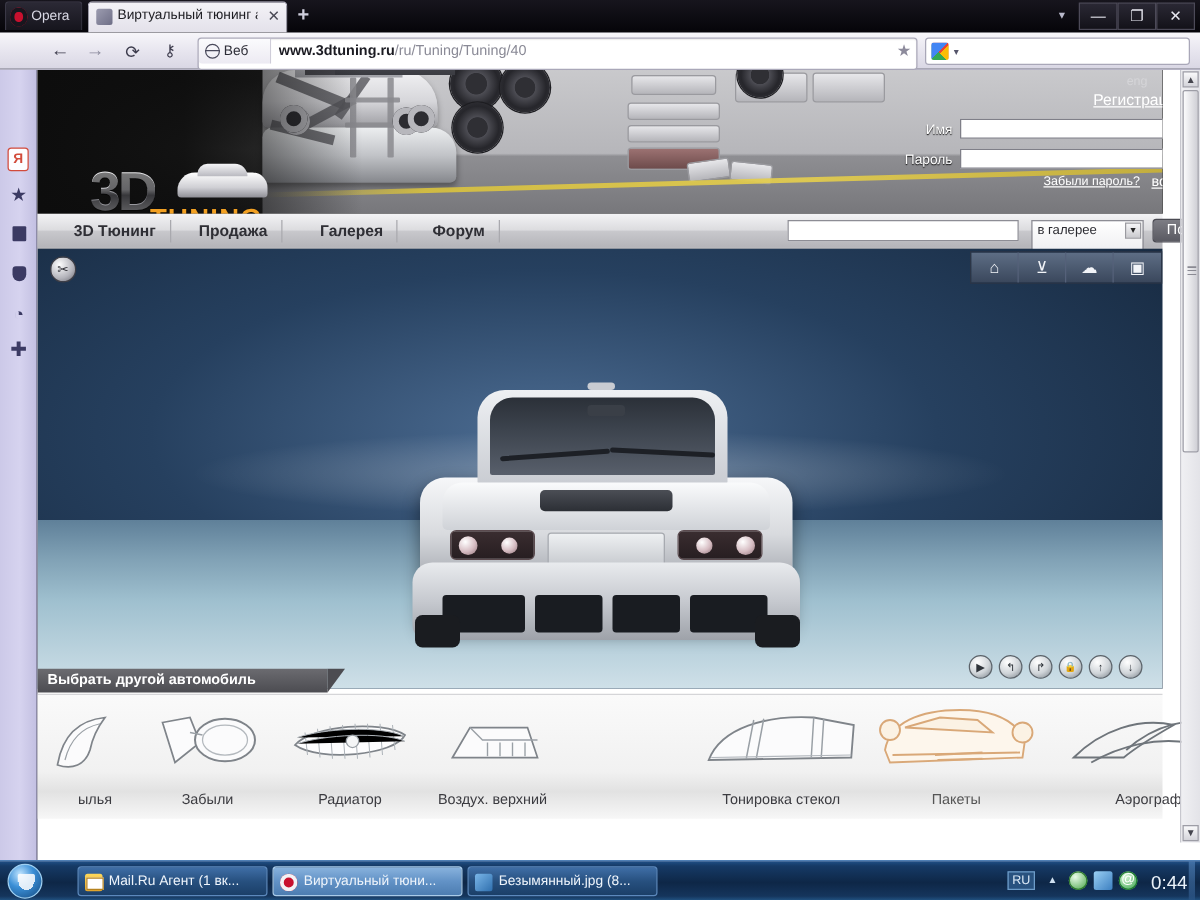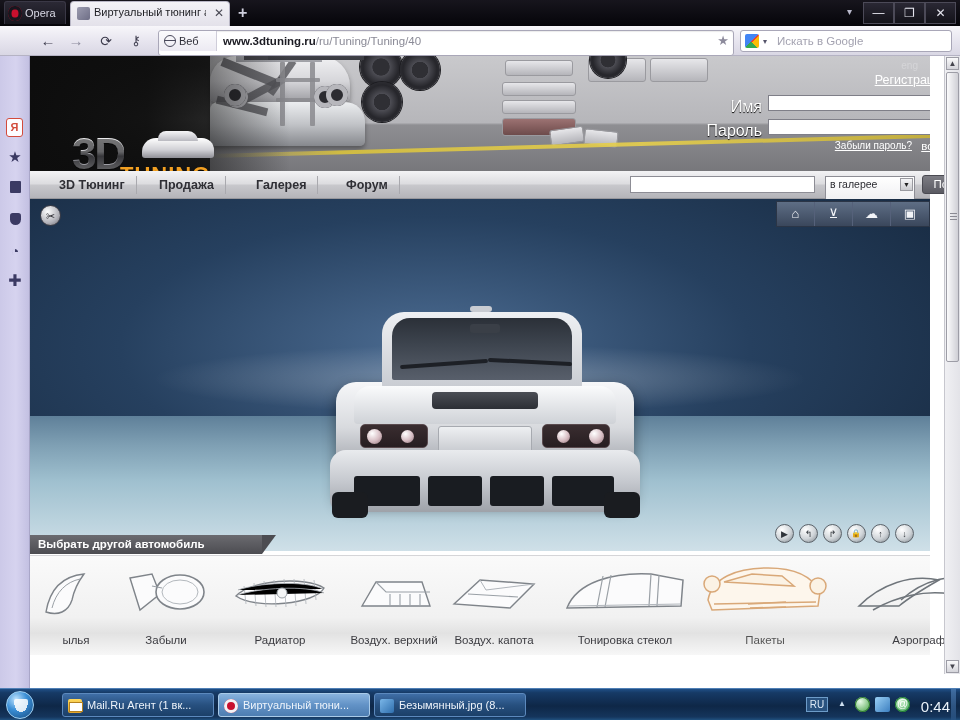--- a/index.html
+++ b/index.html
@@ -213,21 +213,21 @@
   }
   #logo-car:before{ content:""; position:absolute; left:16px; top:-7px; width:40px;height:10px;
     background:linear-gradient(180deg,#f6f6f8,#b9b9c0); border-radius:8px 10px 0 0;}
 
   
   #eng{ position:absolute; right:12px; top:4px; font-size:10px; color:#d5d5d8; }
   #reglink{
     position:absolute; right:-4px; top:17px; font-size:12.5px; color:#fff;
     text-decoration:underline; white-space:nowrap; cursor:pointer;
   }
-  .lbl{ position:absolute; font-size:16px; color:#fff; text-shadow:0 1px 1px #000; }
+  .lbl{ position:absolute; font-size:11px; color:#fff; text-shadow:0 1px 1px #000; }
   #lbl-name{ right:168px; top:42px; }
   #lbl-pass{ right:168px; top:66px; }
   #in-name{ position:absolute; right:-38px; top:39px; width:200px; height:16px;
     background:#fff; border:1px solid #7f7f88; }
   #in-pass{ position:absolute; right:-38px; top:63px; width:200px; height:16px;
     background:#fff; border:1px solid #7f7f88; }
   #forgot{ position:absolute; right:18px; top:84px; font-size:10px; color:#fff;
     text-decoration:underline; white-space:nowrap; cursor:pointer; }
   #enterlink{ position:absolute; right:-10px; top:84px; font-size:11.5px; color:#fff;
     text-decoration:underline; cursor:pointer; }
@@ -550,21 +550,20 @@
     </div>
     <div id="urltext">
       <b>www.3dtuning.ru</b><span>/ru/Tuning/Tuning/40</span>
     </div>
     <span id="urlstar">★</span>
   </div>
 
   <div id="searchwrap">
     <span id="g-icon"></span>
     <span id="g-chev">▾</span>
-    <span id="searchph">Искать в Google</span>
   </div>
 </div>
 
 <div id="sidepanel">
   <div id="sp-ya">Я</div>
   <div class="sp-ic" id="sp-star">★</div>
   <div class="sp-ic" id="sp-note"><span class="sp-sq"></span></div>
   <div class="sp-ic" id="sp-link"><span class="sp-sq" style="border-radius:3px 3px 6px 6px"></span></div>
   <div class="sp-ic" id="sp-hist">◔</div>
   <div class="sp-ic" id="sp-plus">✚</div>
@@ -735,30 +734,20 @@
             <path d="M16 40 L30 16 L76 16 L84 40 Z" fill="#fbfbfc" stroke="#7f848a" stroke-width="1.4"></path>
             <path d="M30 16 L40 26 L84 26" fill="none" stroke="#9aa0a6" stroke-width="1.1"></path>
             <g stroke="#9aa0a6" stroke-width="1.1">
               <path d="M44 28 L44 39 M54 28 L54 39 M64 28 L64 39 M74 28 L74 39"></path>
             </g>
           </svg>
       </div>
       <div class="plabel">Воздух. верхний</div>
     </div>
 
-    <div class="part" style="left:404px">
-      <div class="shape">
-        <svg class="sv" viewBox="0 0 96 56">
-            <path d="M8 38 L34 14 L88 18 L64 42 Z" fill="#fbfbfc" stroke="#7f848a" stroke-width="1.4"></path>
-            <path d="M22 28 L72 31" fill="none" stroke="#9aa0a6" stroke-width="1.1"></path>
-            <path d="M34 14 L40 24 L88 18" fill="none" stroke="#b0b5bb" stroke-width="1"></path>
-          </svg>
-      </div>
-      <div class="plabel">Воздух. капота</div>
-    </div>
 
     <div class="part" style="left:520px;width:150px">
       <div class="shape" style="width:132px">
         <svg class="sv" viewBox="0 0 132 56">
             <path d="M8 42 C18 16 54 6 92 8 L124 14 L122 40 Z" fill="#fbfbfc" stroke="#7f848a" stroke-width="1.5"></path>
             <path d="M44 10 L38 41 M52 9 L46 41 M92 8 L90 40 M100 9 L98 40" stroke="#9aa0a6" stroke-width="1.2" fill="none"></path>
             <path d="M10 40 L122 38" stroke="#b2b7bd" stroke-width="1"></path>
           </svg>
       </div>
       <div class="plabel">Тонировка стекол</div>

